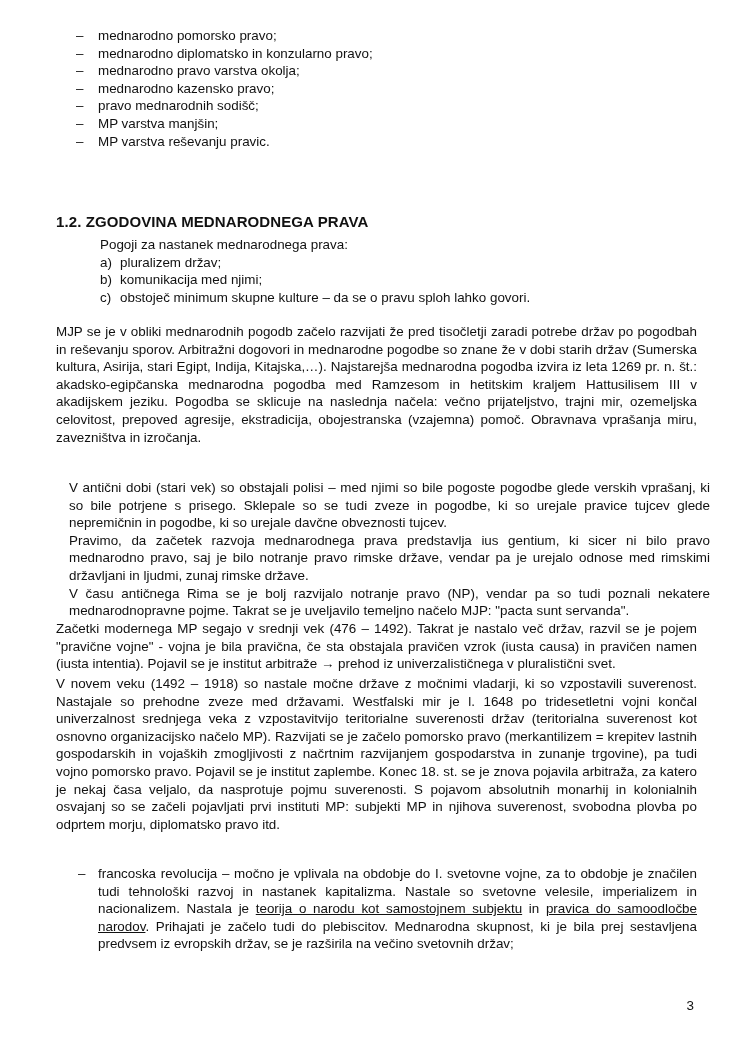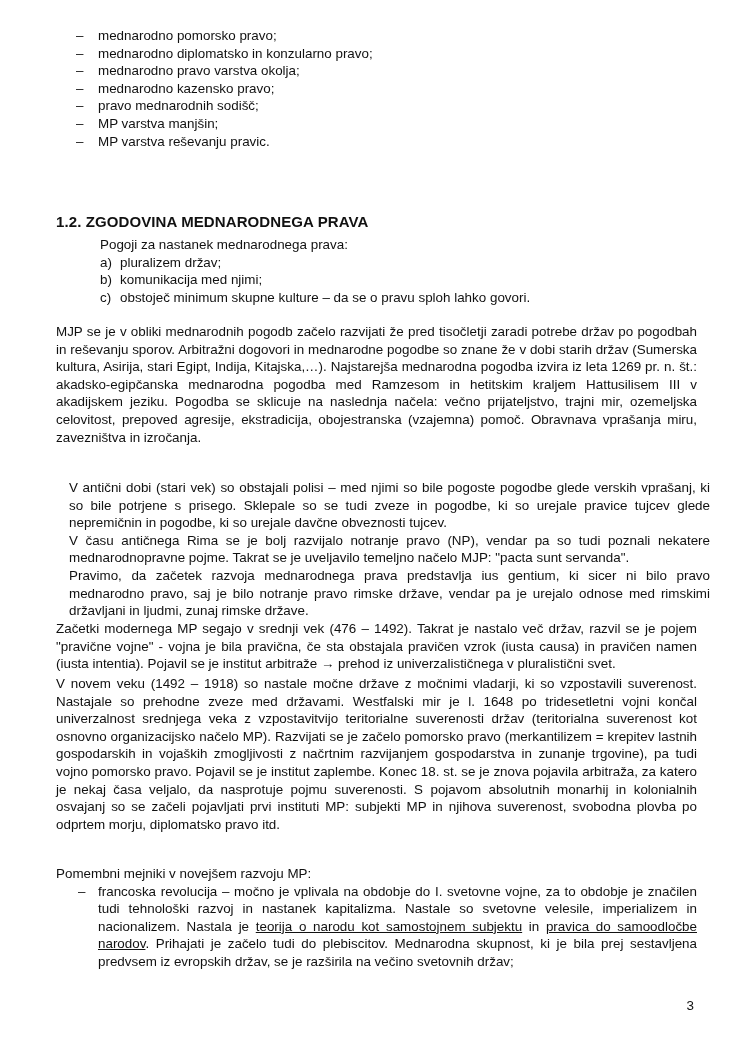--- a/index.html
+++ b/index.html
@@ -49,33 +49,32 @@
       <li><span class="mark">c)</span><span>obstoječ minimum skupne kulture – da se o pravu sploh lahko govori.</span></li>
     </ul>
   </div>
 
   <div class="block" style="top:323px;">
     <p class="p"><span>MJP se je </span><b>v obliki mednarodnih pogodb</b><span> začelo razvijati že pred tisočletji zaradi potrebe držav po pogodbah in reševanju sporov. Arbitražni dogovori in mednarodne pogodbe so znane že v dobi starih držav (Sumerska kultura, Asirija, stari Egipt, Indija, Kitajska,…). Najstarejša mednarodna pogodba izvira iz leta 1269 pr. n. št.: </span><b>akadsko-egipčanska mednarodna pogodba</b><span> med Ramzesom in hetitskim kraljem Hattusilisem III v akadijskem jeziku. Pogodba se sklicuje na naslednja načela: večno prijateljstvo, trajni mir, ozemeljska celovitost, prepoved agresije, ekstradicija, obojestranska (vzajemna) pomoč. Obravnava vprašanja miru, zavezništva in izročanja.</span></p>
   </div>
 
   <div class="block" style="top:479px;margin-left:13px;">
     <p class="p"><span>V </span><b>antični dobi</b><span> (</span><b>stari vek</b><span>) so obstajali polisi – med njimi so bile pogoste pogodbe glede </span><b>verskih vprašanj</b><span>, ki so bile potrjene s prisego. Sklepale so se tudi zveze in pogodbe, ki so urejale </span><b>pravice tujcev glede nepremičnin</b><span> in pogodbe, ki so urejale </span><b>davčne obveznosti tujcev</b><span>.</span></p>
+    <p class="p"><span>Pravimo, da začetek razvoja mednarodnega prava predstavlja </span><b>ius gentium</b><span>, ki sicer ni bilo pravo mednarodno pravo, saj je bilo notranje pravo rimske države, vendar pa je urejalo odnose med rimskimi državljani in ljudmi, zunaj rimske države.</span></p>
     <p class="p"><span>V času antičnega Rima se je bolj razvijalo notranje pravo (NP), vendar pa so tudi poznali nekatere mednarodnopravne pojme. Takrat se je uveljavilo temeljno načelo MJP: "</span><b>pacta sunt servanda</b><span>".</span></p>
-    <p class="p"><span>Pravimo, da začetek razvoja mednarodnega prava predstavlja </span><b>ius gentium</b><span>, ki sicer ni bilo pravo mednarodno pravo, saj je bilo notranje pravo rimske države, vendar pa je urejalo odnose med rimskimi državljani in ljudmi, zunaj rimske države.</span></p>
   </div>
 
   <div class="block" style="top:620px;">
     <p class="p"><span>Začetki modernega MP segajo v </span><b>srednji vek</b><span> (476 – 1492). Takrat je nastalo več držav, razvil se je pojem "</span><b>pravične vojne</b><span>" - vojna je bila pravična, če sta obstajala pravičen vzrok (iusta causa) in pravičen namen (iusta intentia). Pojavil se je </span><b>institut arbitraže</b><span> → prehod iz univerzalističnega v pluralistični svet.</span></p>
   </div>
 
   <div class="block" style="top:675px;">
     <p class="p"><span>V </span><b>novem veku</b><span> (1492 – 1918) so nastale močne države z močnimi vladarji, ki so vzpostavili suverenost. Nastajale so </span><b>prehodne zveze med državami</b><span>. Westfalski mir je l. 1648 po tridesetletni vojni končal univerzalnost srednjega veka z vzpostavitvijo teritorialne suverenosti držav (teritorialna suverenost kot osnovno organizacijsko načelo MP). Razvijati se je začelo </span><b>pomorsko pravo</b><span> (merkantilizem = krepitev lastnih gospodarskih in vojaških zmogljivosti z načrtnim razvijanjem gospodarstva in zunanje trgovine), pa tudi </span><b>vojno pomorsko pravo</b><span>. Pojavil se je institut zaplembe. Konec 18. st. se je znova pojavila arbitraža, za katero je nekaj časa veljalo, da nasprotuje pojmu suverenosti. S pojavom absolutnih monarhij in kolonialnih osvajanj so se začeli pojavljati </span><b>prvi instituti MP</b><span>: subjekti MP in njihova suverenost, svobodna plovba po odprtem morju, diplomatsko pravo itd.</span></p>
   </div>
 
   <div class="block" style="top:865px;">
-    <p class="p">Pomembni mejniki v novejšem razvoju MP:</p>
     <ul class="sub-list">
       <li><span class="dash">–</span><span><span>francoska revolucija – močno je vplivala na obdobje do I. svetovne vojne, za to obdobje je značilen tudi tehnološki razvoj in nastanek kapitalizma. Nastale so svetovne velesile, imperializem in nacionalizem. Nastala je </span><u>teorija o narodu kot samostojnem subjektu</u><span> in </span><u>pravica do samoodločbe narodov</u><span>. Prihajati je začelo tudi do plebiscitov. Mednarodna skupnost, ki je bila prej sestavljena predvsem iz evropskih držav, se je razširila na večino svetovnih držav;</span></span></li>
     </ul>
   </div>
 </div>
 
 <div class="page-num">3</div>
 
 </body></html>

